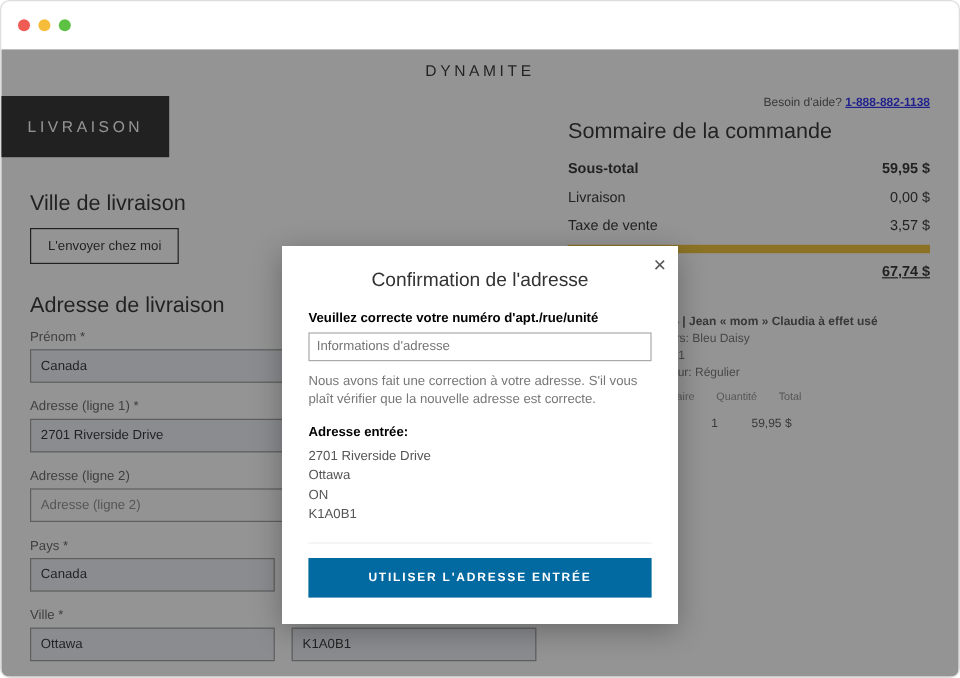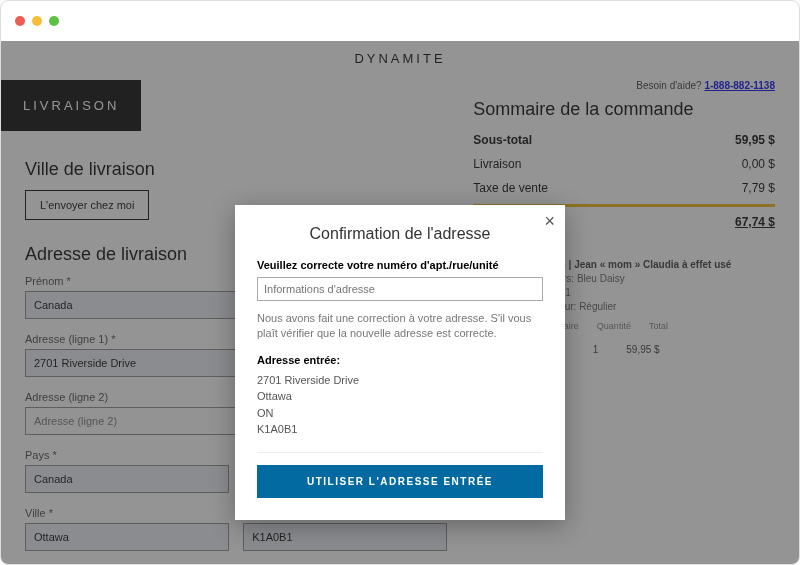--- a/index.html
+++ b/index.html
@@ -19,21 +19,21 @@
   .help { text-align: right; font-size: 10px; margin-bottom: 8px; color: #333; }
   .help a { text-decoration: underline; font-weight: bold; }
   h2 { font-weight: 400; font-size: 18px; margin-bottom: 10px; }
   .shipbtn { border: 1px solid #000; background: #fff; padding: 8px 14px; font-size: 11px; margin-bottom: 24px; cursor: pointer; }
   .lab { font-size: 11px; color: #444; margin-bottom: 4px; display: block; }
   .fld { width: 100%; border: 1px solid #888; background: #e8eef4; padding: 7px 8px; font-size: 11px; margin-bottom: 14px; }
   .fld.plain { background: #fdfdfd; }
   .row2 { display: flex; gap: 14px; }
   .row2 > div { flex: 1; }
   .summary-row { display: flex; justify-content: space-between; font-size: 12px; padding: 5px 0; }
-  .summary-row.bold { font-weight: bold; border-top: 3px solid #eab308; padding-top: 8px; margin-top: 4px; text-decoration: underline; }
+  .summary-row.bold { font-weight: bold; border-top: 7px solid #eab308; padding-top: 8px; margin-top: 4px; text-decoration: underline; }
   .summary-row.sub { font-weight: bold; }
   .order-item { display: flex; gap: 10px; padding-top: 14px; margin-top: 10px; font-size: 10px; color: #555; }
   .order-item .thumb { width: 48px; height: 76px; background: linear-gradient(#f1e4d0 20%, #97b1d5 20% 100%); border: 1px solid #eee; position: relative; }
   .thumb::after { content:""; position:absolute; top:4px; left:12px; width:24px; height:68px; background: radial-gradient(circle at 50% 10%, #e8c9a7 0 6px, transparent 6px), linear-gradient(#e8c9a7 0 20px, #5d79a8 20px 100%); opacity:.9; }
   .meta { flex: 1; line-height: 1.4; }
   .meta .name { font-weight: bold; color: #333; }
   .pricecols { display: flex; gap: 18px; font-size: 9px; color: #777; margin-top: 6px; }
   .priceline { display: flex; gap: 28px; font-size: 10px; color: #333; margin-top: 10px; }
 
   .overlay { position: absolute; inset: 0; background: rgba(60,60,60,.55); }
@@ -111,21 +111,21 @@
         <div class="summary-row sub">
             <span>Sous-total</span>
             <span>59,95 $</span>
           </div>
         <div class="summary-row">
             <span>Livraison</span>
             <span>0,00 $</span>
           </div>
         <div class="summary-row">
             <span>Taxe de vente</span>
-            <span>7,79 $</span>
+            <span>3,57 $</span>
           </div>
         <div class="summary-row bold">
             <span>Total</span>
             <span>67,74 $</span>
           </div>
 
         <div class="order-item">
           <div class="thumb"></div>
           <div class="meta">
             <div class="name">ETHOS | Jean « mom » Claudia à effet usé</div>

